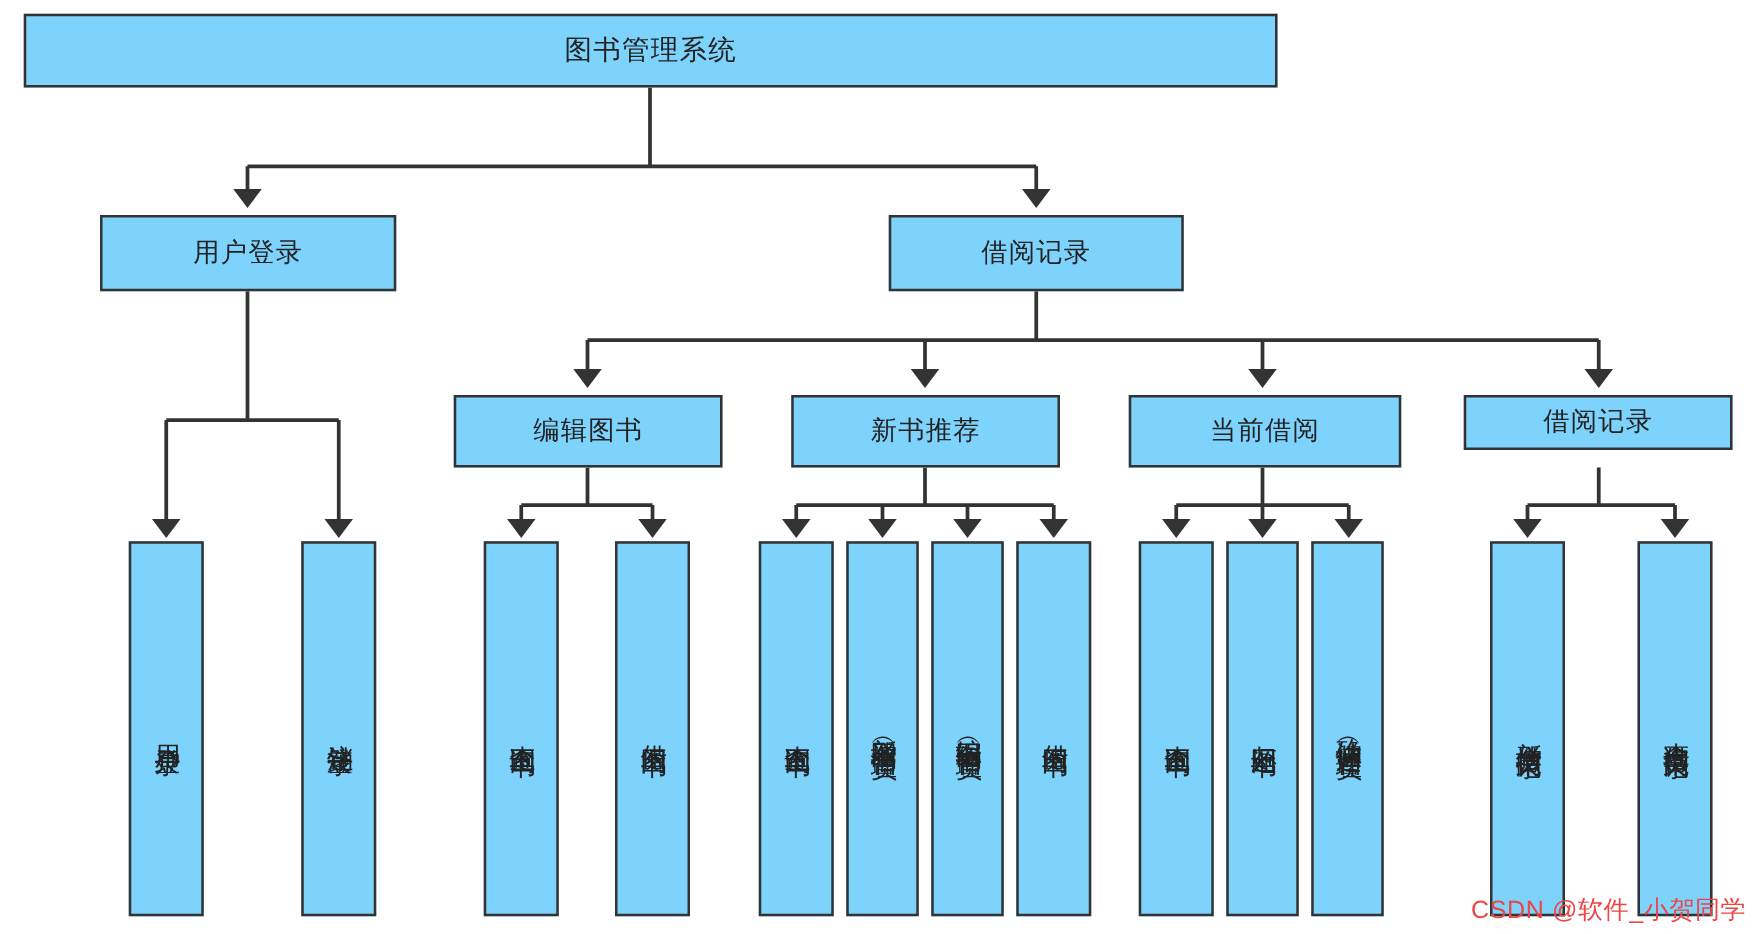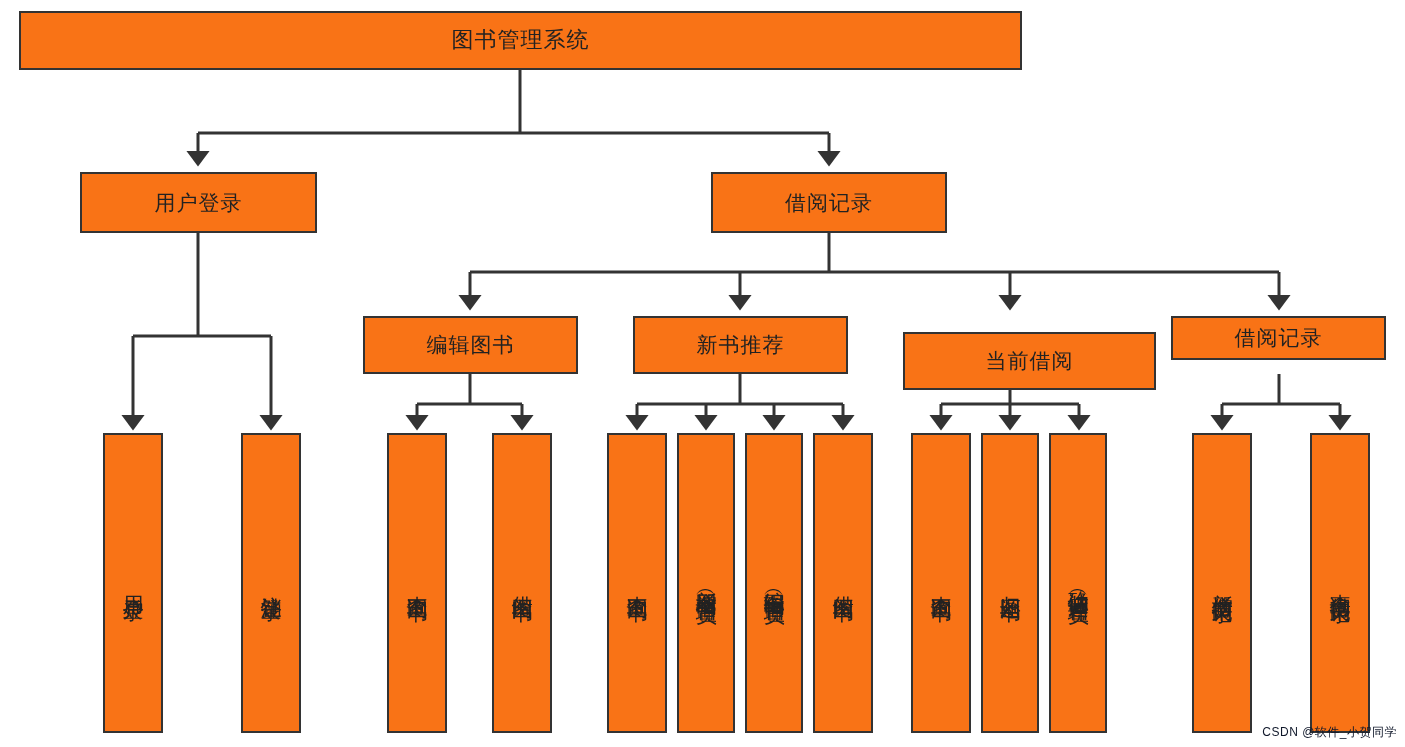--- a/index.html
+++ b/index.html
@@ -22,21 +22,21 @@
     position: absolute;
     left: 0;
     top: 0;
     width: 1405px;
     height: 747px;
     pointer-events: none;
   }
   .node {
     position: absolute;
     box-sizing: border-box;
-    background: #f97316;
+    background: #7dd3fc;
     border: 2px solid #333333;
     display: flex;
     align-items: center;
     justify-content: center;
     text-align: center;
     color: #222222;
     z-index: 2;
   }
   .node-h {
     font-size: 21px;
@@ -51,22 +51,22 @@
     letter-spacing: 2px;
     padding: 4px 0;
   }
   .node-title {
     font-size: 22px;
   }
   .watermark {
     position: absolute;
     right: 8px;
     bottom: 6px;
-    font-size: 12px;
-    color: #0f172a;
+    font-size: 20px;
+    color: #ef4444;
     white-space: nowrap;
     z-index: 3;
     letter-spacing: 0.5px;
   }
 </style>
 </head>
 <body>
 
 <div id="canvas">
 
@@ -133,21 +133,21 @@
   </div>
 
   <div class="node node-h" style="left:363px; top:316px; width:215px; height:58px;">
     <span>编辑图书</span>
   </div>
 
   <div class="node node-h" style="left:633px; top:316px; width:215px; height:58px;">
     <span>新书推荐</span>
   </div>
 
-  <div class="node node-h" style="left:903px; top:316px; width:253px; height:58px;margin-top:16px;">
+  <div class="node node-h" style="left:903px; top:316px; width:218px; height:58px;">
     <span>当前借阅</span>
   </div>
 
   <div class="node node-h" style="left:1171px; top:316px; width:215px; height:44px;">
     <span>借阅记录</span>
   </div>
 
   <div class="node node-v" style="left:103px; top:433px; width:60px; height:300px;">
     <span>用户登录</span>
   </div>

